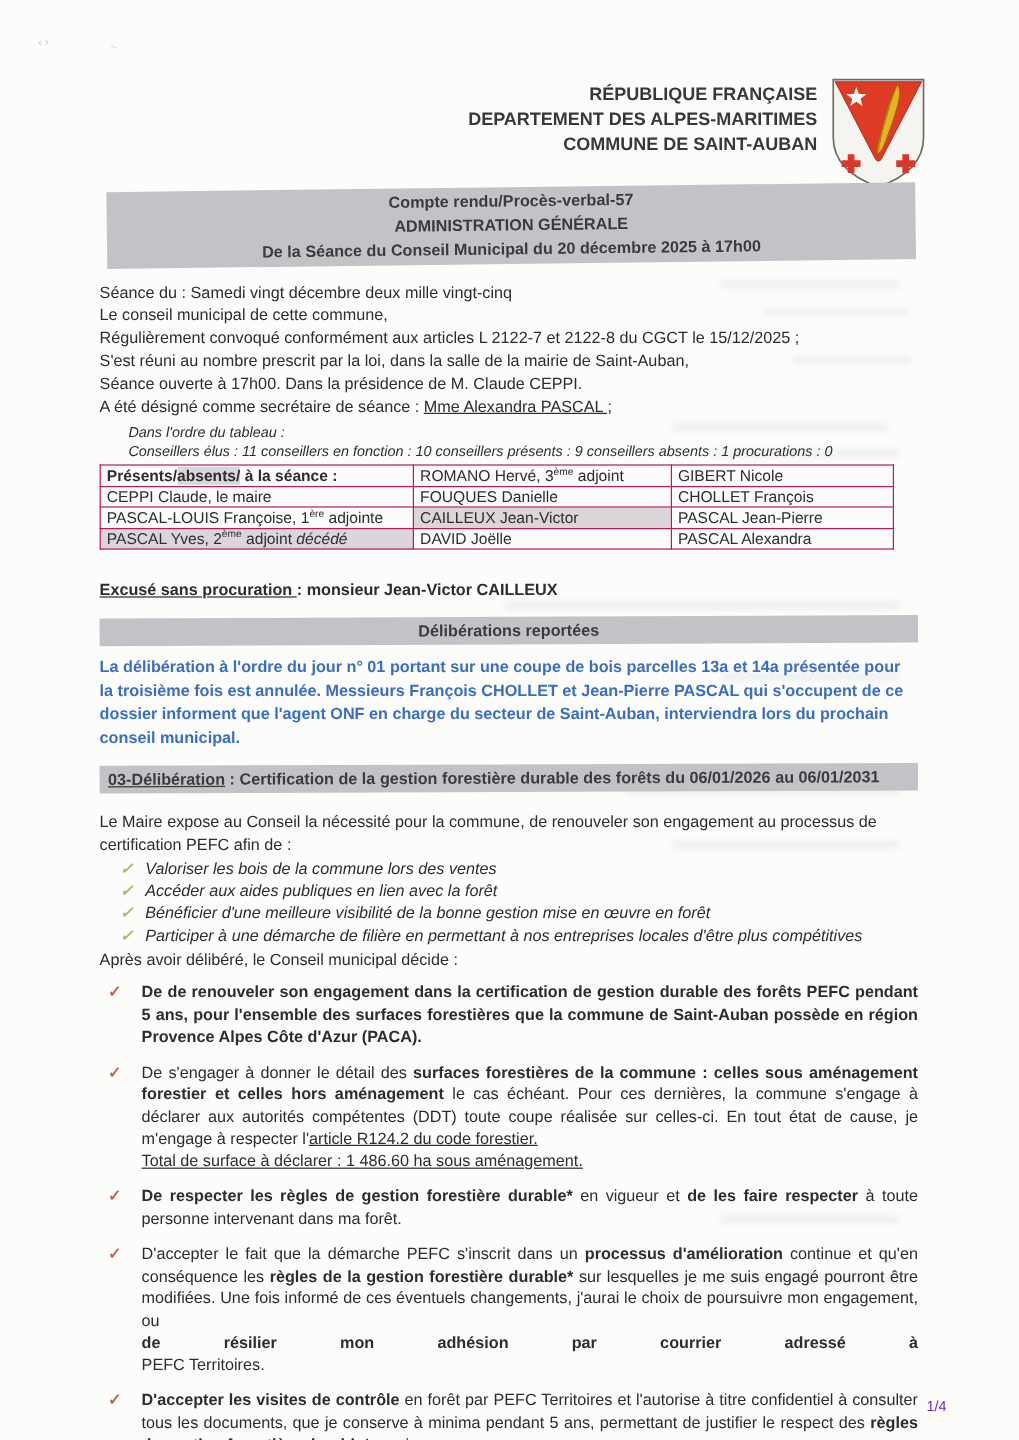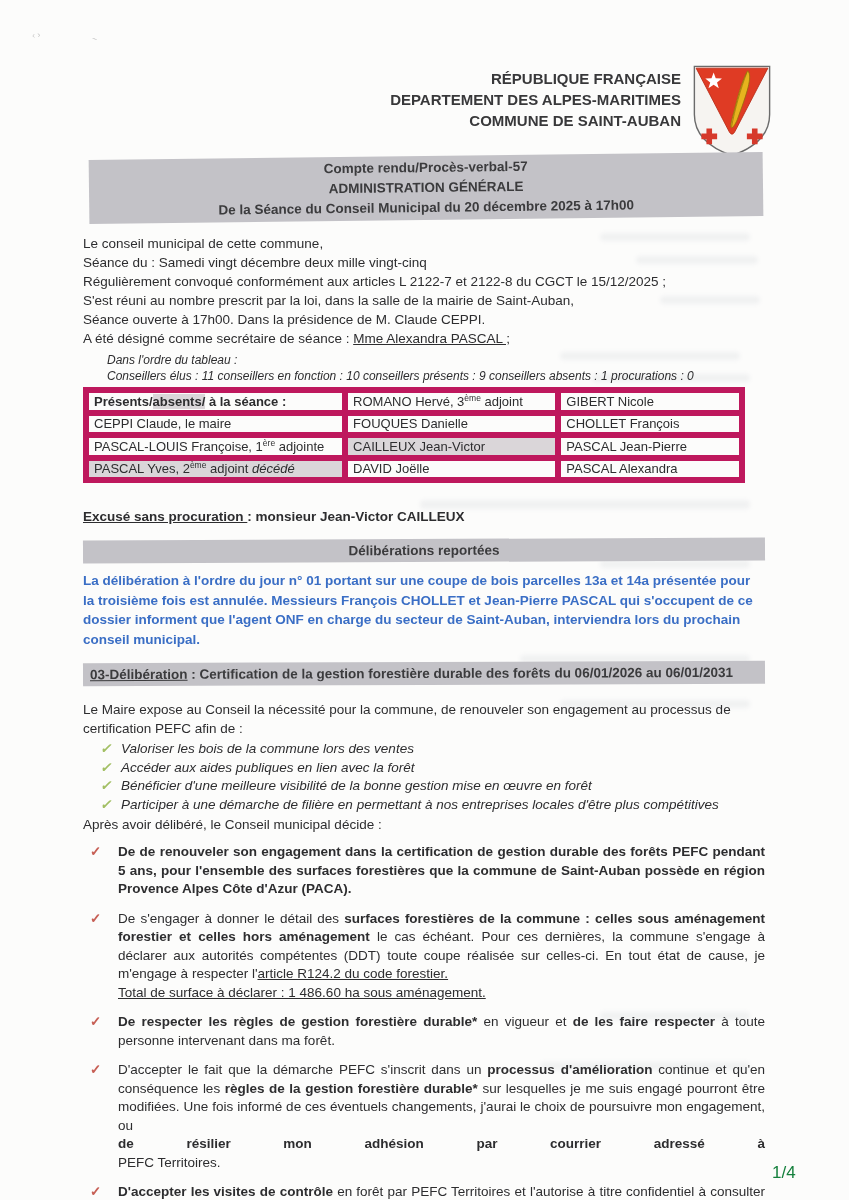--- a/index.html
+++ b/index.html
@@ -32,21 +32,21 @@
   }
   .banner.center{text-align:center;padding:2px 0;transform:rotate(-0.25deg);}
   .banner.left{padding:2px 0 2px 7px;transform:rotate(-0.2deg);}
   
   .content{position:absolute;left:83px;top:234px;width:682px;}
   .intro div{white-space:nowrap;}
   .u{text-decoration:underline;}
   .roll{margin-top:4px;font-family:Liberation Sans, sans-serif;font-style:italic;font-size:12px;line-height:16px;margin-left:24px;}
   
   table.att{border-collapse:collapse;width:662px;margin-top:3px;font-size:13px;}
-  table.att td{border:6px solid #be185d;padding:0 5px;height:16.5px;line-height:15px;vertical-align:middle;}
+  table.att td{border:1px solid #be185d;padding:0 5px;height:16.5px;line-height:15px;vertical-align:middle;}
   table.att td.c1{width:39.5%;}
   table.att td.c2{width:32.5%;}
   table.att td.c3{width:28%;}
   td.hl, span.hl{background:var(--hl-gray);}
   sup{font-size:8.5px;line-height:0;}
   .b{font-weight:bold;}
   .i{font-style:italic;}
   .excused{margin-top:24px;font-weight:bold;}
   
   .blue-par{margin-top:9px;color:var(--accent-blue);font-weight:bold;text-align:left;line-height:19.5px;}
@@ -57,21 +57,21 @@
   .goal .chk{left:17px;}
   .chk{position:absolute;top:0;font-weight:bold;}
   .chk.green{color:var(--check-green);}
   .chk.red{color:var(--check-red);}
   .decide-line{margin-top:1px;}
   .decisions{margin-top:9px;}
   .decision{position:relative;padding-left:35px;margin-bottom:11px;line-height:18.5px;}
   .decision .chk{left:7px;}
   .dtext{text-align:justify;}
   .spread{text-align:justify;text-align-last:justify;font-weight:bold;}
-  .footer{position:absolute;top:1163px;left:772px;font-size:17px;color:#15803d;}
+  .footer{position:absolute;top:1163px;left:772px;font-size:12px;color:#6d28d9;}
 </style>
 </head>
 <body>
 
 <div class="page">
 
   <div class="mark" style="top:26px;left:32px;">‹ ›</div>
   <div class="mark" style="top:30px;left:92px;transform:rotate(14deg);">~</div>
 
   <div class="ghost" style="top:233px;left:600px;width:150px;height:8px;"></div>
@@ -104,22 +104,22 @@
 
   <div class="banner title">
     <div>Compte rendu/Procès-verbal-57</div>
     <div>ADMINISTRATION GÉNÉRALE</div>
     <div>De la Séance du Conseil Municipal du 20 décembre 2025 à 17h00</div>
   </div>
 
   <div class="content">
 
     <div class="intro">
+      <div>Séance du : Samedi vingt décembre deux mille vingt-cinq</div>
       <div>Le conseil municipal de cette commune,</div>
-      <div>Séance du : Samedi vingt décembre deux mille vingt-cinq</div>
       <div>Régulièrement convoqué conformément aux articles L 2122-7 et 2122-8 du CGCT le 15/12/2025 ;</div>
       <div>S'est réuni au nombre prescrit par la loi, dans la salle de la mairie de Saint-Auban,</div>
       <div>Séance ouverte à 17h00. Dans la présidence de M. Claude CEPPI.</div>
       <div><span>A été désigné comme secrétaire de séance : </span><span class="u">Mme Alexandra PASCAL ;</span></div>
     </div>
 
     <div class="roll">
       <div>Dans l'ordre du tableau :</div>
       <div>Conseillers élus : 11 conseillers en fonction : 10 conseillers présents : 9 conseillers absents : 1 procurations : 0</div>
     </div>

